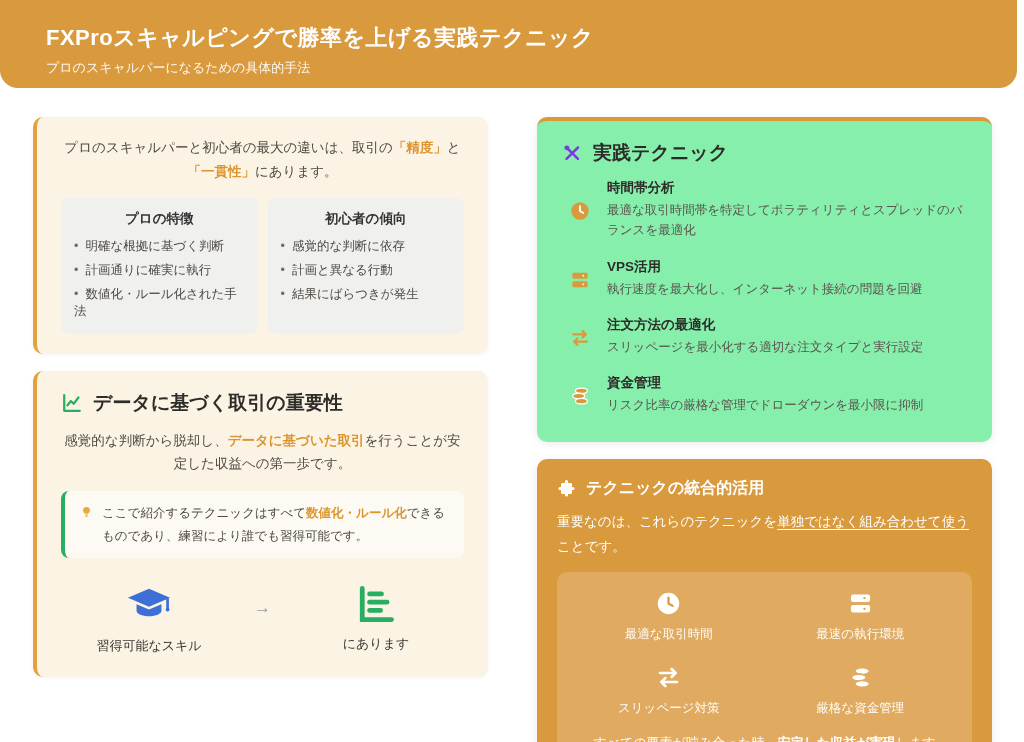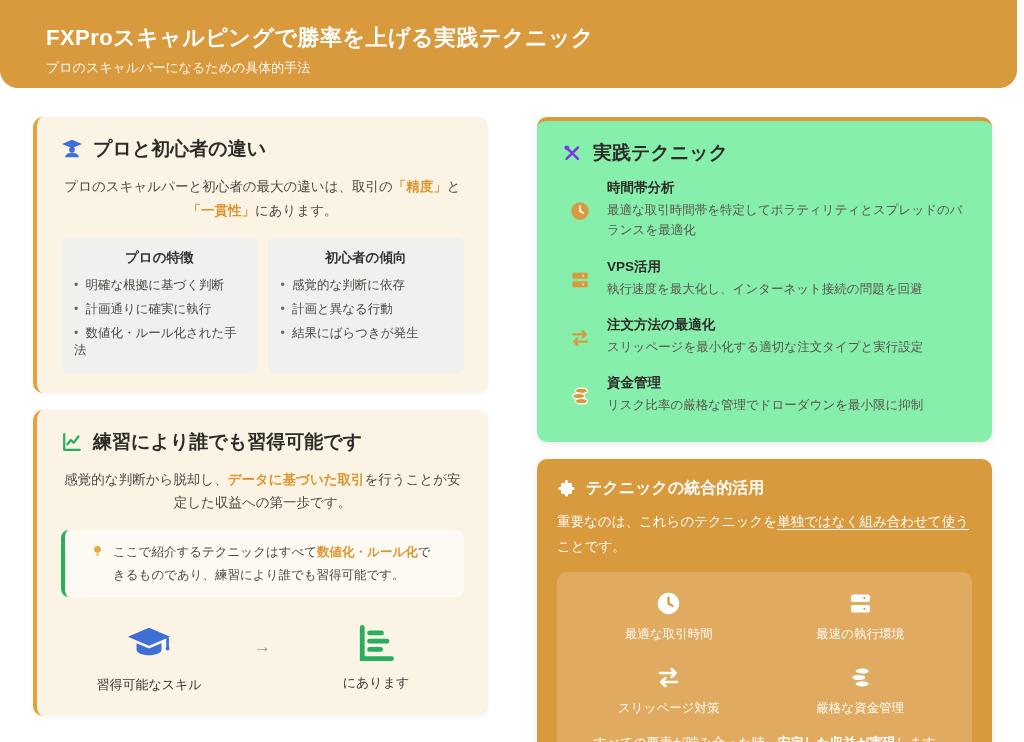--- a/index.html
+++ b/index.html
@@ -51,21 +51,21 @@
   .hl{color:var(--hl);font-weight:bold;}
   
   .twobox{display:flex;gap:10px;}
   .graybox{flex:1;background:var(--graybox);border-radius:8px;padding:12px 13px 14px;}
   .graybox h3{font-size:13.5px;text-align:center;margin:0 0 10px;color:#333;}
   .graybox ul{margin:0;padding:0;list-style:none;display:flex;flex-direction:column;gap:7px;}
   .graybox li{font-size:12.5px;color:var(--text-body);line-height:1.35;}
   .graybox li::before{content:"•";margin-right:7px;color:#6b6b6b;}
   
   .callout{background:rgba(255,255,255,.6);border-left:4px solid var(--green);border-radius:8px;
-    padding:11px 25px;font-size:12.5px;line-height:1.8;color:var(--text-body);margin:0 0 18px;
+    padding:11px 14px;font-size:12.5px;line-height:1.8;color:var(--text-body);margin:0 0 18px;
     display:flex;gap:8px;align-items:flex-start;}
   .callout .icon{margin-top:3px;}
   
   .flow{display:flex;justify-content:center;align-items:flex-start;gap:30px;padding:6px 0 2px;}
   .flow-item{display:flex;flex-direction:column;align-items:center;gap:9px;width:150px;}
   .flow-label{font-size:13px;color:#3A3833;}
   .flow-arrow{color:#9a9a9a;font-size:17px;margin-top:16px;}
   
   .tech-item{display:flex;gap:14px;margin:0 4px 17px 6px;align-items:center;}
   .tech-icon{width:26px;flex:none;margin-top:3px;justify-content:center;}
@@ -94,30 +94,20 @@
 <header class="top-header">
   <h1>FXProスキャルピングで勝率を上げる実践テクニック</h1>
   <div class="subtitle">プロのスキャルパーになるための具体的手法</div>
 </header>
 
 <main>
 
   <section class="col">
 
     <div class="card card-cream">
-      <h2>
-        <span class="icon icon-blue">
-          <svg viewBox="0 0 24 24" width="22" height="22">
-            <path fill="currentColor" d="M12 2L23 6.5 12 11 1 6.5z"></path>
-            <circle cx="12" cy="12.7" r="3.1" fill="currentColor"></circle>
-            <path fill="currentColor" d="M4.5 21c0-3.2 3.4-5 7.5-5s7.5 1.8 7.5 5z"></path>
-          </svg>
-        </span>
-        <span>プロと初心者の違い</span>
-      </h2>
       <p class="body"><span>プロのスキャルパーと初心者の最大の違いは、取引の</span><span class="hl">「精度」</span><span>と</span><span class="hl">「一貫性」</span><span>にあります。</span></p>
       <div class="twobox">
         <div class="graybox">
           <h3>プロの特徴</h3>
           <ul>
             <li>明確な根拠に基づく判断</li>
             <li>計画通りに確実に執行</li>
             <li>数値化・ルール化された手法</li>
           </ul>
         </div>
@@ -133,21 +123,21 @@
     </div>
 
     <div class="card card-cream">
       <h2>
         <span class="icon icon-green">
           <svg viewBox="0 0 24 24" width="22" height="22" fill="none" stroke="currentColor" stroke-width="2.4" stroke-linecap="round" stroke-linejoin="round">
             <path d="M3.5 3.5v17h17"></path>
             <path d="M7 14.5l3.8-4.6 3 3 5.2-6.9"></path>
           </svg>
         </span>
-        <span>練習により誰でも習得可能です</span>
+        <span>データに基づく取引の重要性</span>
       </h2>
       <p class="body"><span>感覚的な判断から脱却し、</span><span class="hl">データに基づいた取引</span><span>を行うことが安定した収益への第一歩です。</span></p>
       <div class="callout">
         <span class="icon icon-bulb">
           <svg viewBox="0 0 24 24" width="15" height="15" fill="currentColor">
             <circle cx="12" cy="8.5" r="5.4"></circle>
             <path d="M9.7 15h4.6v1.7H9.7z"></path>
             <path d="M10.4 17.9h3.2v1.5h-3.2z"></path>
           </svg>
         </span>

